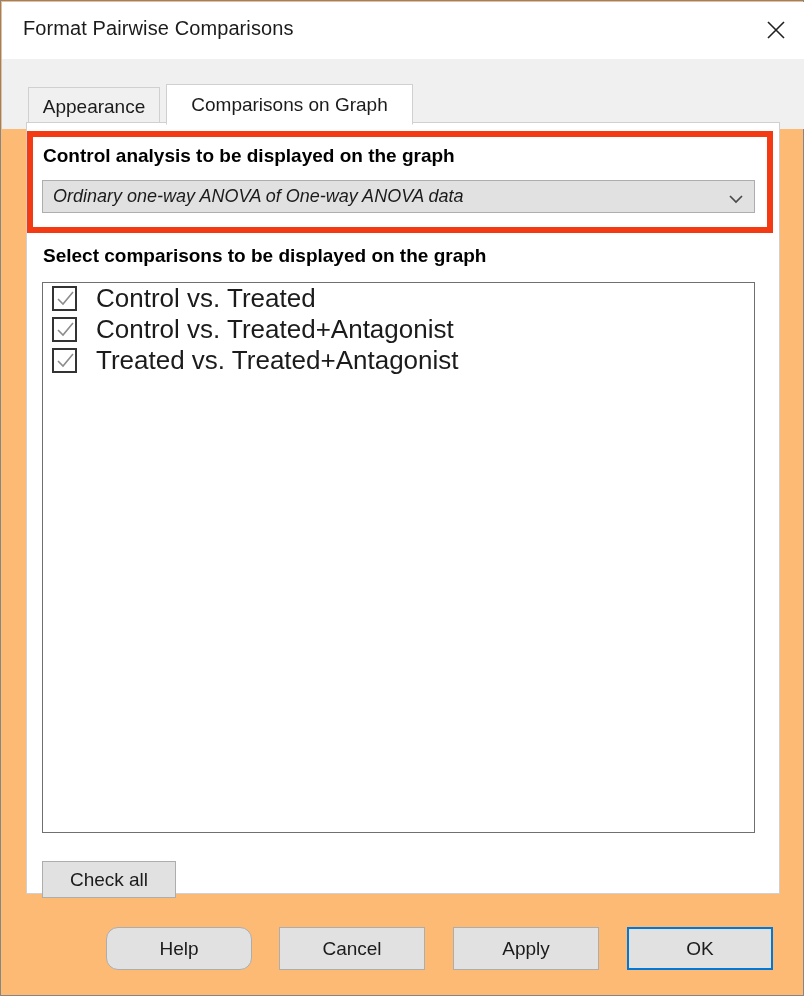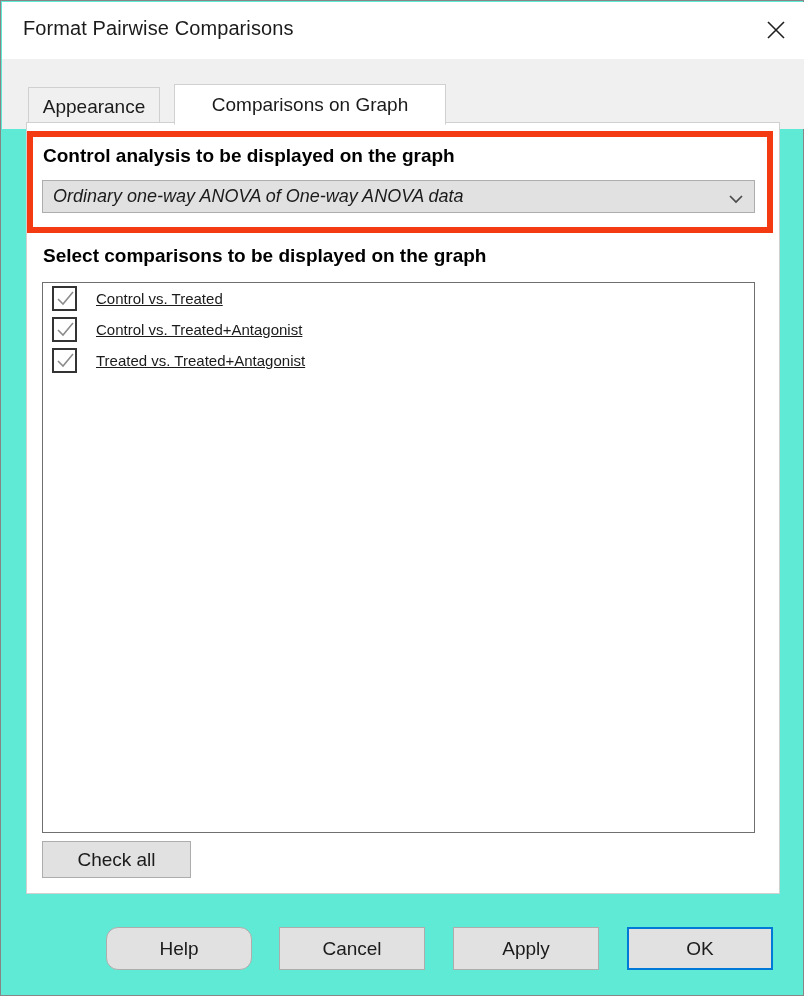--- a/index.html
+++ b/index.html
@@ -14,21 +14,21 @@
     background: #ffffff;
   }
 
   .dialog {
     position: absolute;
     left: 0; top: 0;
     width: 804px;
     height: 996px;
     box-sizing: border-box;
     border: 1px solid #868686;
-    background: #5eead4;
+    background: #fdba74;
   }
 
   
   .titlebar {
     position: absolute;
     left: 1px; top: 1px;
     width: 802px;
     height: 57px;
     background: #ffffff;
   }
@@ -75,23 +75,23 @@
   .tab-inactive {
     left: 26px;
     top: 28px;
     width: 132px;
     height: 39px;
     background: #f0f0f0;
     border: 1px solid #d0d0d0;
     border-bottom: 1px solid #d0d0d0;
   }
   .tab-active {
-    left: 172px;
+    left: 164px;
     top: 25px;
-    width: 272px;
+    width: 247px;
     height: 41px;
     background: #ffffff;
     border: 1px solid #d0d0d0;
     border-bottom: 1px solid #ffffff;
     z-index: 3;
   }
 
   
   .tabpanel {
     position: absolute;
@@ -196,44 +196,43 @@
     flex: 0 0 auto;
     position: relative;
   }
   .checkbox svg {
     position: absolute;
     left: 1px;
     top: 2px;
   }
   .list-item-label {
     margin-left: 19px;
-    font-size: 15px;
-    color: #1b1b1b;
-    white-space: nowrap;
-    text-decoration: underline;
+    font-size: 26px;
+    color: #1b1b1b;
+    white-space: nowrap;
   }
 
   
   .btn {
     position: absolute;
     box-sizing: border-box;
     background: #e1e1e1;
     border: 1px solid #adadad;
     font-size: 19px;
     color: #1b1b1b;
     display: flex;
     align-items: center;
     justify-content: center;
     white-space: nowrap;
     cursor: default;
   }
   .btn-check-all {
     left: 41px;
-    top: 840px;
-    width: 149px;
+    top: 860px;
+    width: 134px;
     height: 37px;
     z-index: 2;
     text-align: right;
   }
   .btn-uncheck-all {
     left: 207px;
     top: 840px;
     width: 155px;
     height: 37px;
     z-index: 2;

